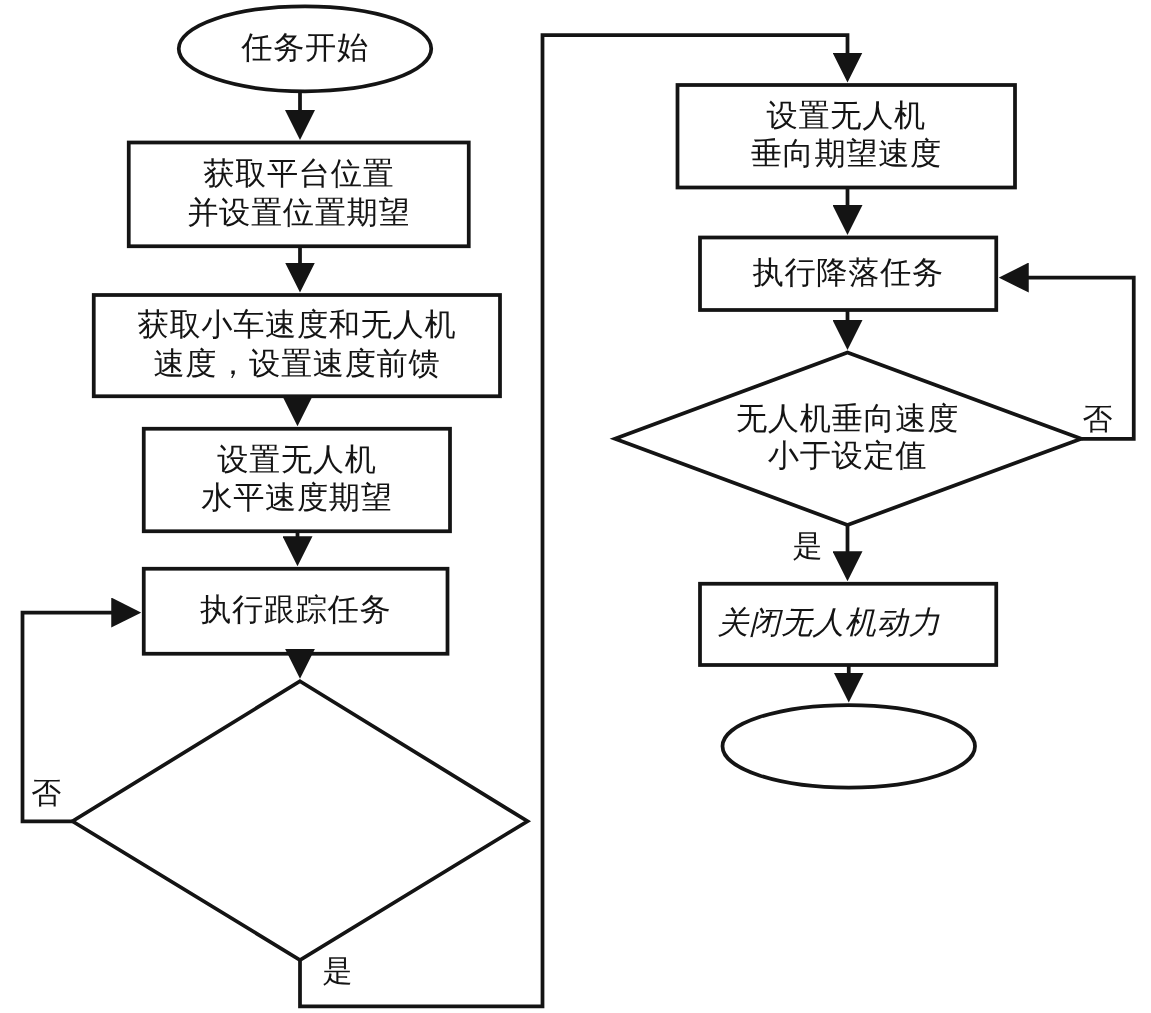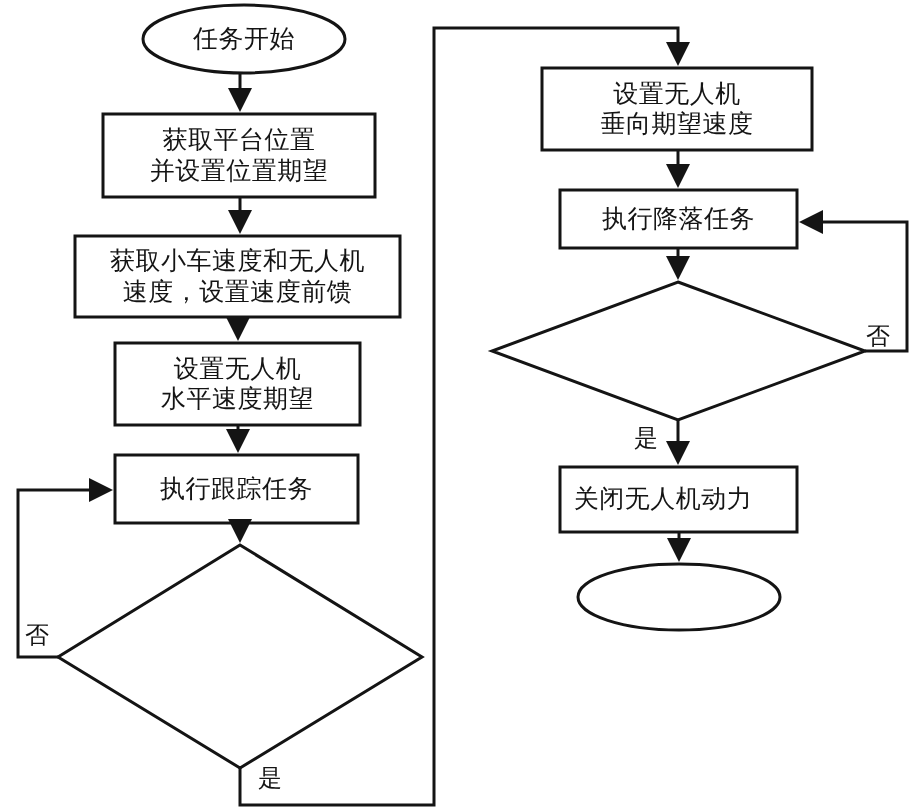--- a/index.html
+++ b/index.html
@@ -125,22 +125,24 @@
 水平速度期望</div>
 
   <div class="node-label" style="left:115px; top:455px; width:243px; height:68px;">执行跟踪任务</div>
 
 
   <div class="node-label" style="left:542px; top:68px; width:270px; height:82px;">设置无人机
 垂向期望速度</div>
 
   <div class="node-label" style="left:560px; top:190px; width:237px; height:58px;">执行降落任务</div>
 
+  <div class="node-label" style="left:512px; top:312px; width:332px; height:78px;">无人机垂向速度
+小于设定值</div>
 
-  <div class="node-label" style="left:560px; top:467px; width:206px; height:65px;">关闭无人机动力</div>
+  <div class="node-label" style="left:560px; top:467px; width:206px; height:65px;font-style:italic;">关闭无人机动力</div>
 
 
   <div class="edge-label" style="left:25px; top:623px;">否</div>
 
   <div class="edge-label" style="left:258px; top:766px;">是</div>
 
   <div class="edge-label" style="left:866px; top:324px;">否</div>
 
   <div class="edge-label" style="left:634px; top:426px;">是</div>
 

